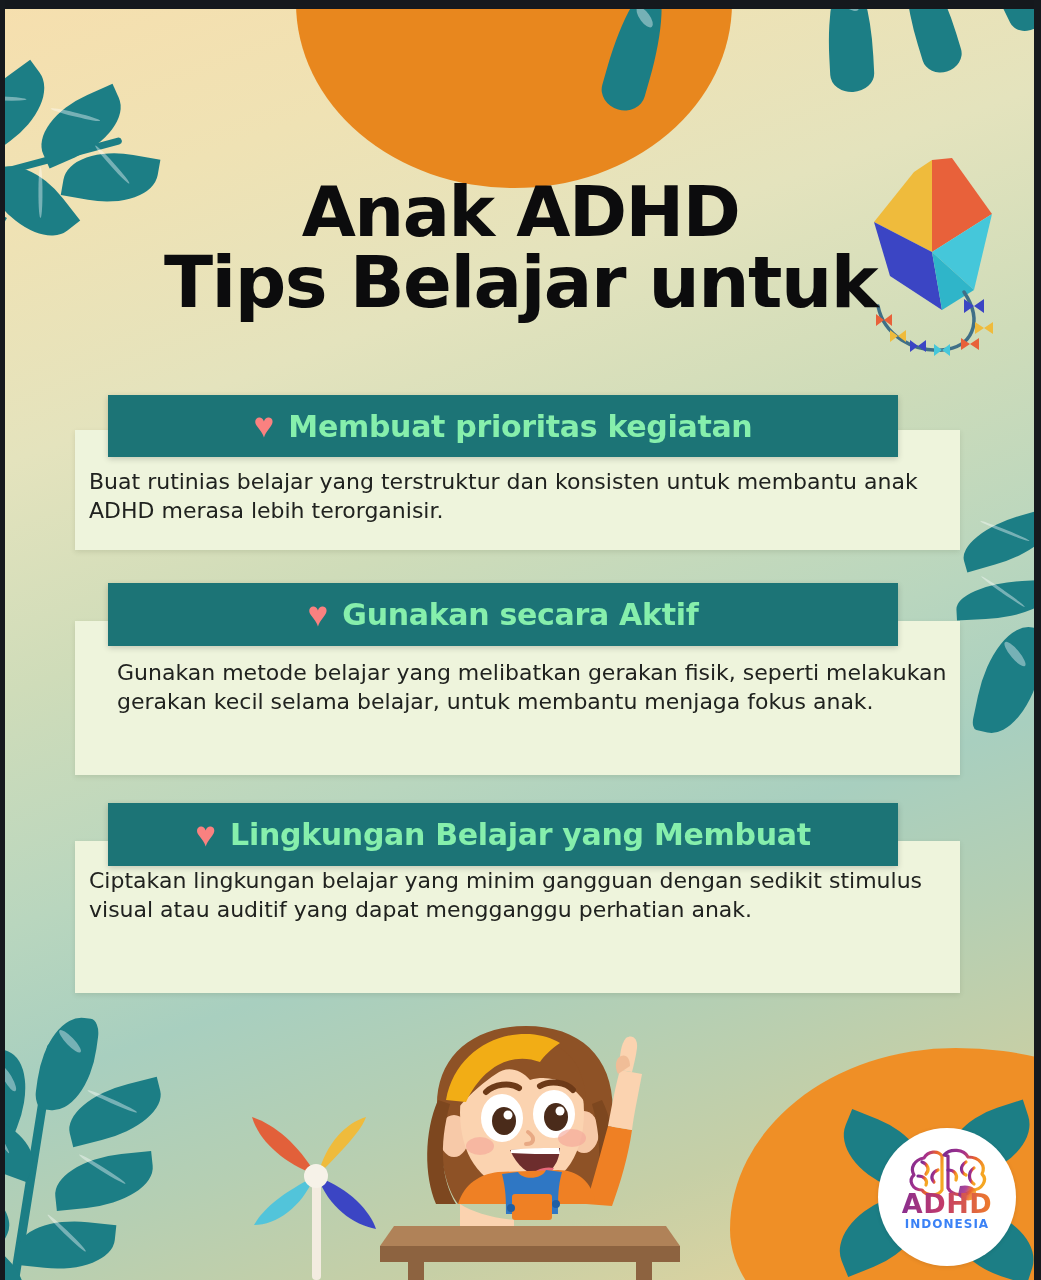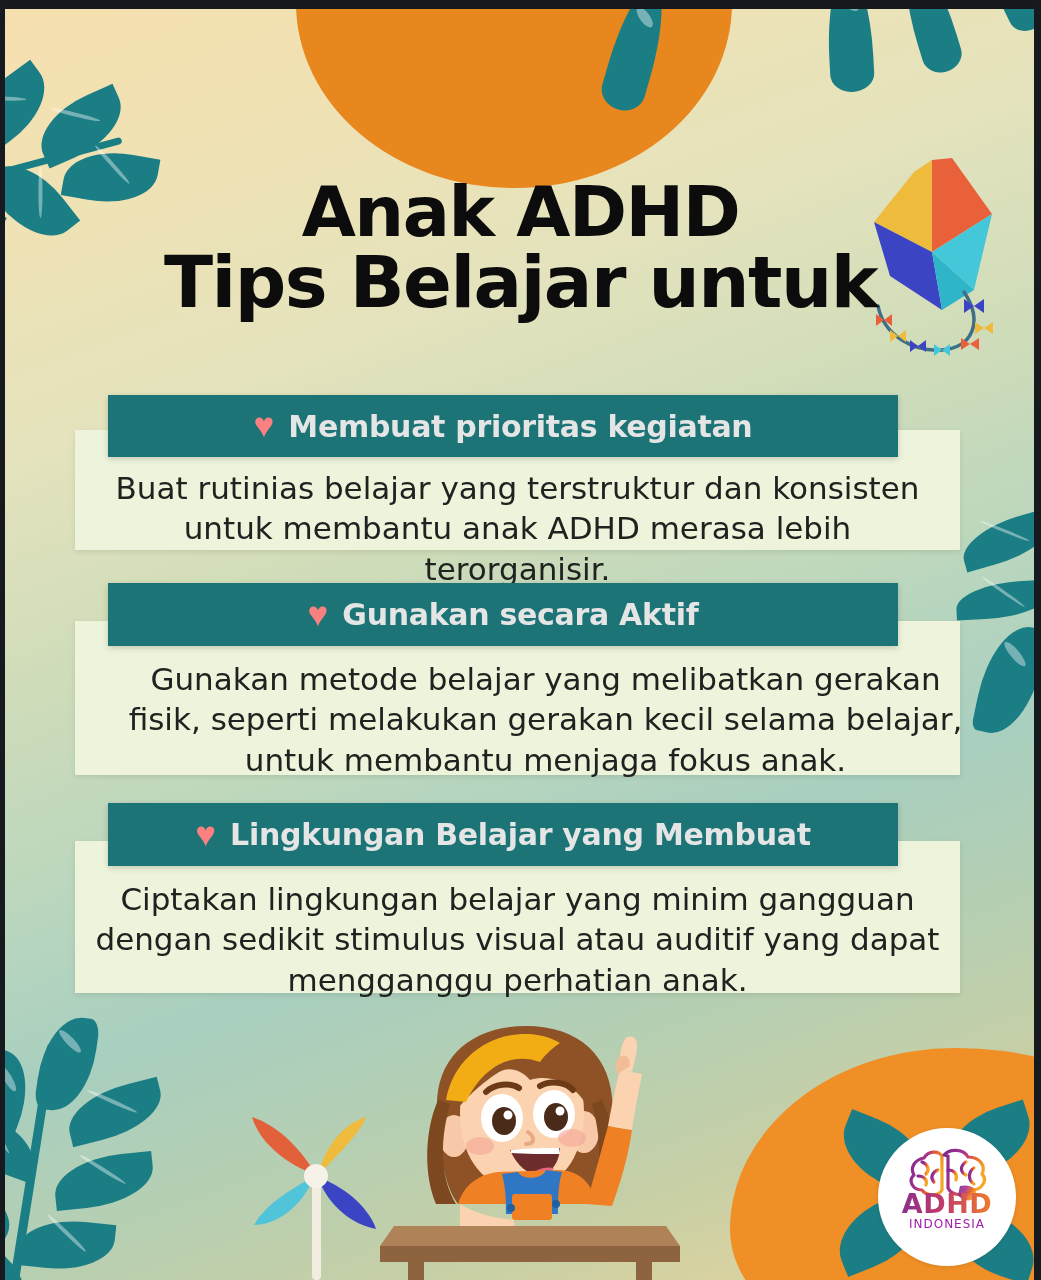--- a/index.html
+++ b/index.html
@@ -147,49 +147,49 @@
     box-shadow:0 2px 6px rgba(0,0,0,.18);
   }
   .card .bar .heart{
     color:#fa8180; font-size:35px; line-height:1;
     margin-right:14px; margin-top:-3px;
   }
   .card .bar .bar-title{
     font-family:"DejaVu Sans", sans-serif;
     font-weight:bold;
     font-size:30px;
-    color:#e5e5e5;
+    color:#86efac;
     letter-spacing:-0.3px;
     white-space:nowrap;
   }
   .card .body{
     position:absolute;
     left:0; width:885px;
-    text-align:center;
+    text-align:left;
     font-family:"DejaVu Sans", sans-serif;
-    font-size:31px;
+    font-size:22px;
     line-height:1.30;
     color:#20221f;
     padding:0 14px;
   }
 
   #card1{ left:75px; top:395px; width:885px; height:155px; }
   #card1 .panel{ left:0; top:35px; width:885px; height:120px; }
   #card1 .bar{ height:62px; }
   #card1 .body{ top:73px; }
 
   #card2{ left:75px; top:583px; width:885px; height:192px; }
   #card2 .panel{ left:0; top:38px; width:885px; height:154px; }
   #card2 .bar{ height:63px; }
   #card2 .body{ top:76px;margin-left:28px; }
 
   #card3{ left:75px; top:803px; width:885px; height:190px; }
   #card3 .panel{ left:0; top:38px; width:885px; height:152px; }
   #card3 .bar{ height:63px; }
-  #card3 .body{ top:76px; }
+  #card3 .body{ top:64px; }
 
   
   #scene{ position:absolute; left:380px; top:1008px; width:300px; height:272px; z-index:14; }
 
   
   #pinwheel{ position:absolute; left:228px; top:1095px; width:180px; height:185px; z-index:13; }
 
   
   #logo{
     position:absolute; left:878px; top:1128px;
@@ -203,22 +203,22 @@
   #logo .logo-main{
     font-family:"DejaVu Sans", sans-serif;
     font-weight:bold; font-size:27px;
     background:linear-gradient(90deg,#8a2f8f 0%,#c23a6a 45%,#ef7d2a 100%);
     -webkit-background-clip:text; background-clip:text;
     color:transparent;
     margin-top:-16px; letter-spacing:0.5px;
   }
   #logo .logo-sub{
     font-family:"DejaVu Sans", sans-serif;
-    font-weight:normal; font-size:12px;
-    color:#a21caf; letter-spacing:1px; margin-top:-2px;
+    font-weight:bold; font-size:12px;
+    color:#3b82f6; letter-spacing:1px; margin-top:-2px;
   }
 </style>
 </head>
 <body>
 
 <div id="poster">
 
   <div class="blob-orange-top"></div>
   <div class="blob-orange-bottom"></div>
 

